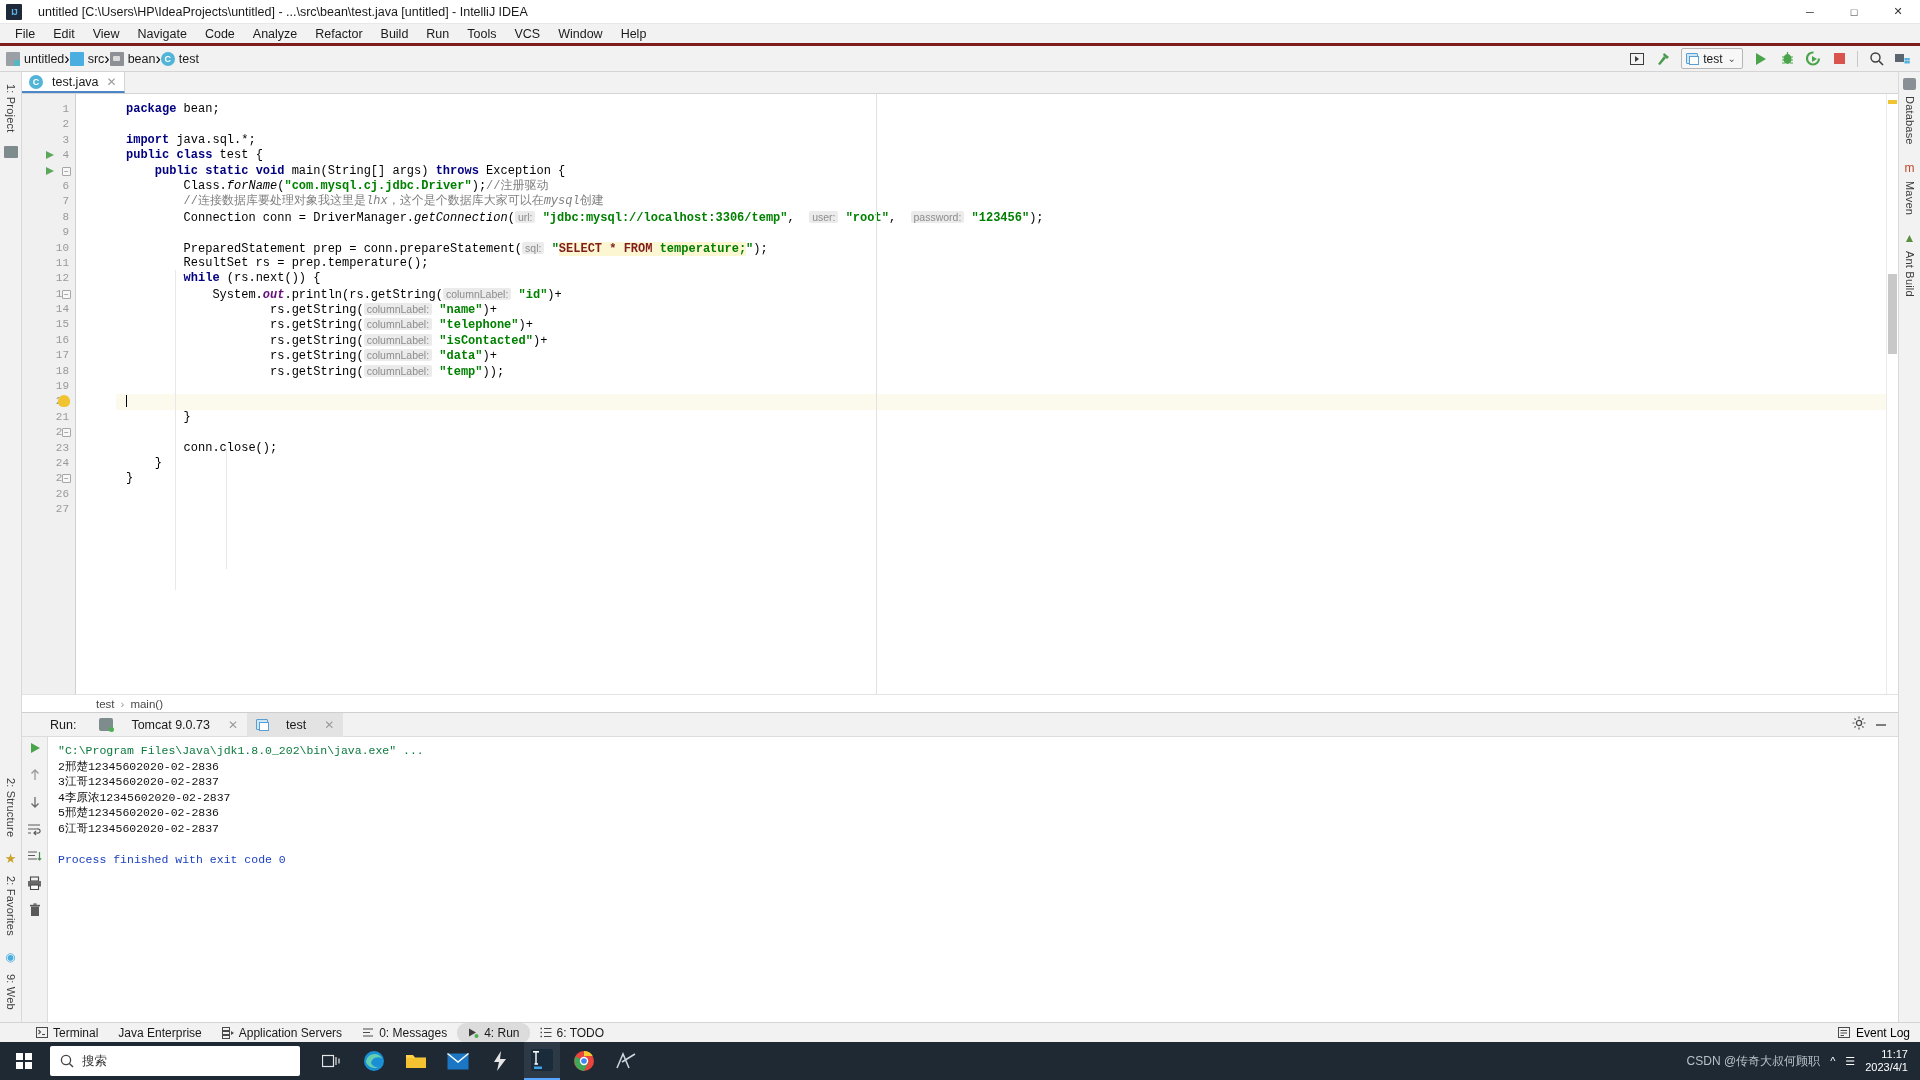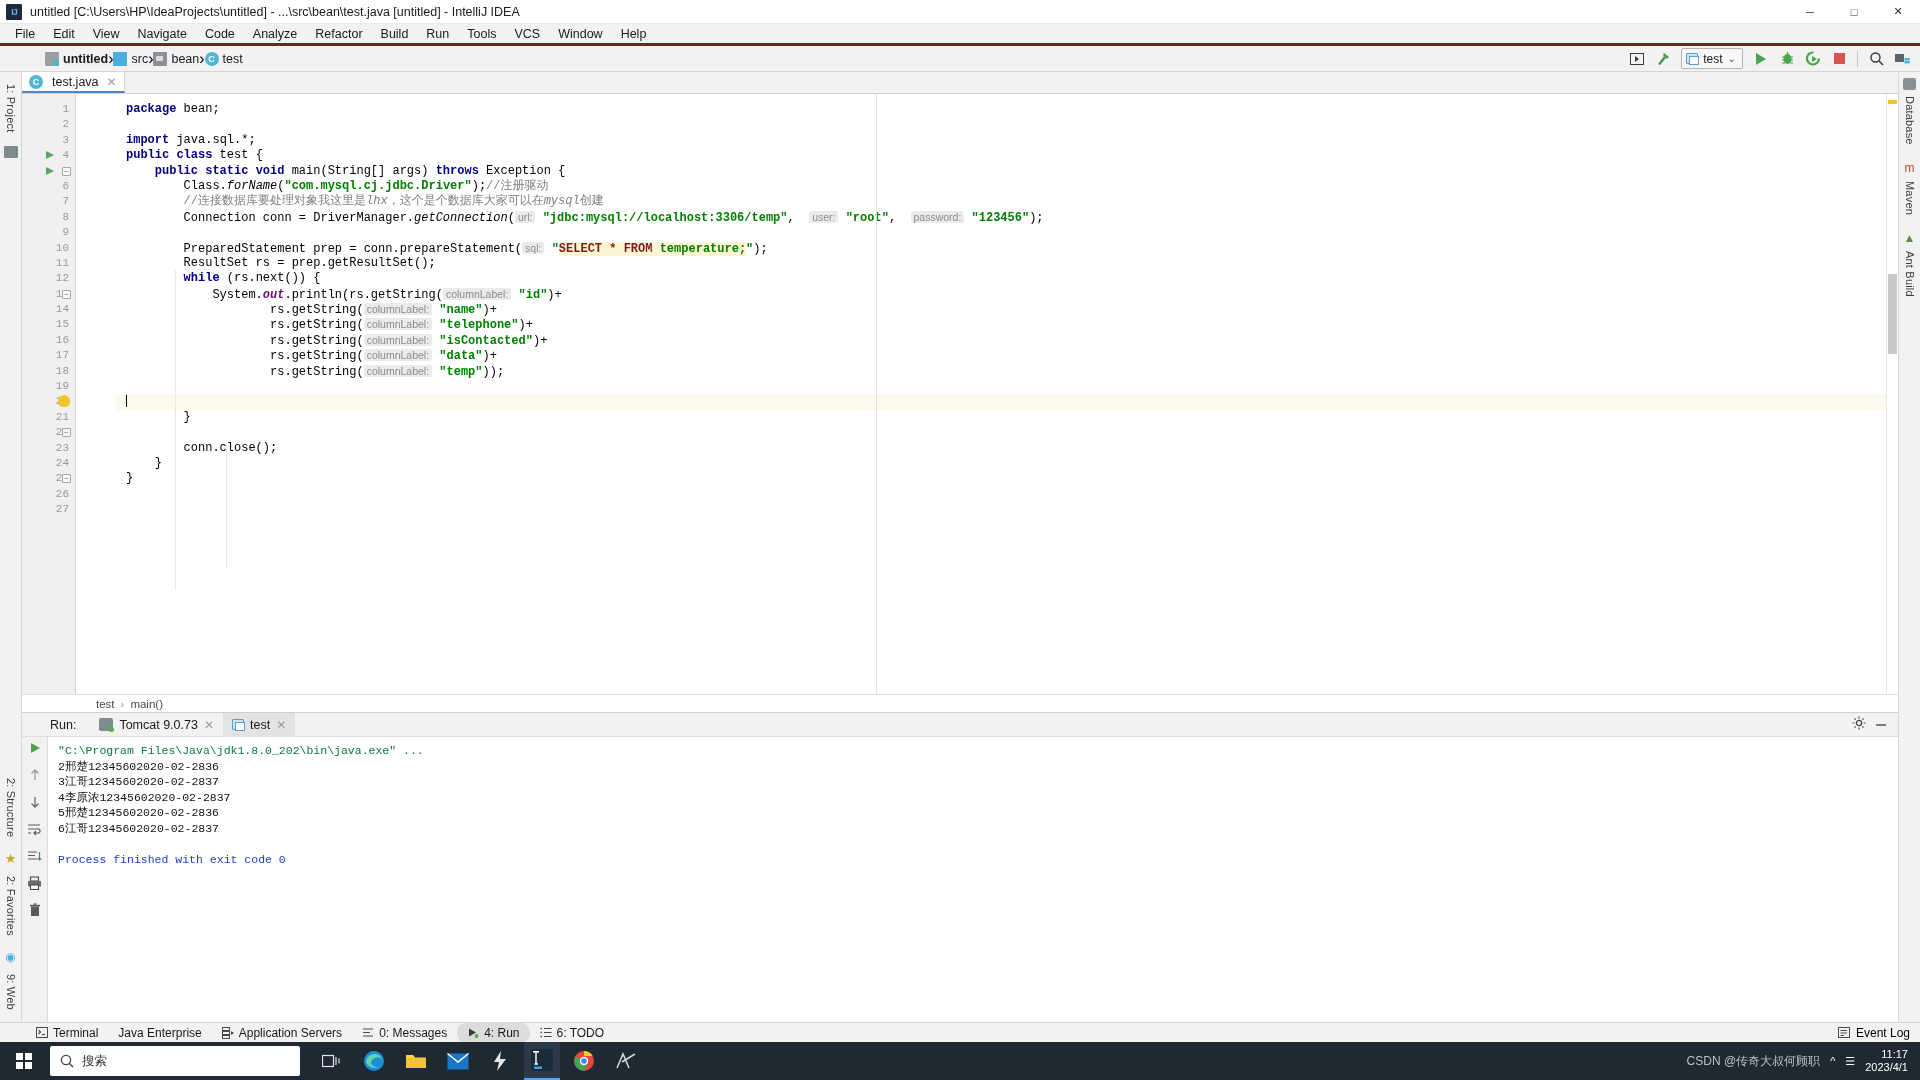--- a/index.html
+++ b/index.html
@@ -8,20 +8,21 @@
     background: #ffffff;
     font-family: "Liberation Sans", sans-serif;
     overflow: hidden;
   }
   #app { position: relative; width: 1920px; height: 1080px; }
 
   
   .titlebar {
     height: 24px; background: #ffffff; display: flex; align-items: center;
     border-bottom: 1px solid #e8e8e8;
+    gap: 8px;
   }
   .tb-icon {
     width: 16px; height: 16px; margin: 0 8px 0 6px;
     background: #1e2a3a; color: #5fb0e5; font-size: 9px; font-weight: bold;
     display: flex; align-items: center; justify-content: center;
     border-radius: 1px; letter-spacing: -1px;
   }
   .tb-title { font-size: 12.5px; color: #1a1a1a; }
   .tb-win { margin-left: auto; display: flex; height: 24px; }
   .tb-btn {
@@ -37,21 +38,21 @@
   .menu-item {
     font-size: 12.5px; color: #1a1a1a; padding: 2px 9px; cursor: default;
   }
 
   
   .navbar {
     height: 26px; background: #f2f2f2; display: flex; align-items: center;
     padding-left: 6px; border-bottom: 1px solid #d4d4d4;
   }
   .crumb { display: flex; align-items: center; font-size: 12.5px; color: #1a1a1a; }
-  .crumb.bold { font-weight: bold; margin-left: 39px; }
+  .crumb.bold { font-weight: normal; }
   .ic { display:inline-block; width:14px; height:14px; margin-right:4px; position:relative; vertical-align:middle;}
   .ic-module { background:#9aa0a6; border-radius:1px; }
   .ic-module:after{content:"";position:absolute;right:0;bottom:0;width:6px;height:6px;background:#56b6c2;}
   .ic-folder { background:#4aaee0; border-radius:1px 1px 1px 1px; }
   .ic-folder-b { background:#8d9196; border-radius:1px; }
   .ic-folder-b:after{content:"";position:absolute;left:3px;top:4px;width:7px;height:5px;background:#dcdcdc;border-radius:1px;}
   .ic-class { width:14px;height:14px;border-radius:50%; background:#52b5d8; color:#fff; font-size:9px;
     font-weight:bold; display:flex; align-items:center; justify-content:center; }
 
   .nav-right { margin-left: auto; display: flex; align-items: center; padding-right: 6px; gap: 2px; }
@@ -150,21 +151,21 @@
     height:18px; background:#ffffff; border-top:1px solid #e3e3e3;
     display:flex; align-items:center; padding-left:74px; font-size:11.5px; color:#4a4a4a; gap:6px;
   }
   .editor-crumb .sep{color:#9a9a9a;}
 
   
   .runwin { height:310px; background:#f9a8d4; border-top:1px solid #cfcfcf; display:flex; flex-direction:column; }
   .runhdr { height:24px; background:#f2f2f2; display:flex; align-items:center; padding-left:28px; border-bottom:1px solid #dcdcdc; }
   .runhdr .label { font-size:12.5px; color:#1a1a1a; margin-right:14px; }
   .rtab {
-    display:flex; align-items:center; gap:6px; padding:12px 9px; font-size:12.5px;
+    display:flex; align-items:center; gap:18px; padding:12px 9px; font-size:12.5px;
     color:#1a1a1a; height:24px;
   }
   .rtab.active { background:#e3e3e3; }
   .rtab .x { color:#9b9b9b; font-size:12px; }
   .cat-icon { width:14px; height:13px; background:#7f8c8d; border-radius:2px; position:relative; }
   .cat-icon:after{content:"";position:absolute;right:-1px;bottom:-1px;width:5px;height:5px;background:#4caf50;border-radius:50%;}
   .run-tools { margin-left:auto; display:flex; align-items:center; gap:8px; padding-right:10px; }
 
   .runbody { flex:1; display:flex; min-height:0; }
   .runrail { width:26px; background:#f2f2f2; border-right:1px solid #dcdcdc; display:flex; flex-direction:column; align-items:center; padding-top:4px; gap:9px; }
@@ -385,21 +386,21 @@
           <div class="cl"><span class="kw">package</span> bean;</div>
           <div class="cl"></div>
           <div class="cl"><span class="kw">import</span> java.sql.*;</div>
           <div class="cl"><span class="kw">public class</span> test {</div>
           <div class="cl">    <span class="kw">public static void</span> main(String[] args) <span class="kw">throws</span> Exception {</div>
           <div class="cl">        Class.<span class="mth">forName</span>(<span class="str">"com.mysql.cj.jdbc.Driver"</span>);<span class="cmt">//注册驱动</span></div>
           <div class="cl">        <span class="cmt">//连接数据库要处理对象我这里是<i>lhx</i>，这个是个数据库大家可以在<i>mysql</i>创建</span></div>
           <div class="cl">        Connection conn = DriverManager.<span class="mth">getConnection</span>(<span class="hint">url:</span> <span class="str">"jdbc:mysql://localhost:3306/temp"</span>,  <span class="hint">user:</span> <span class="str">"root"</span>,  <span class="hint">password:</span> <span class="str">"123456"</span>);</div>
           <div class="cl"></div>
           <div class="cl">        PreparedStatement prep = conn.prepareStatement(<span class="hint">sql:</span> <span class="str">"</span><span class="sqlkw">SELECT</span><span class="sqlhl"> </span><span class="sqlkw">*</span><span class="sqlhl"> </span><span class="sqlkw">FROM</span><span class="sqlhl"> </span><span class="str sqlhl">temperature;</span><span class="str">"</span>);</div>
-          <div class="cl">        ResultSet rs = prep.getResultSet();</div>
+          <div class="cl">        ResultSet rs = prep.temperature();</div>
           <div class="cl">        <span class="kw">while</span> (rs.next()) {</div>
           <div class="cl">            System.<span class="fld">out</span>.println(rs.getString(<span class="hint">columnLabel:</span> <span class="str">"id"</span>)+</div>
           <div class="cl">                    rs.getString(<span class="hint">columnLabel:</span> <span class="str">"name"</span>)+</div>
           <div class="cl">                    rs.getString(<span class="hint">columnLabel:</span> <span class="str">"telephone"</span>)+</div>
           <div class="cl">                    rs.getString(<span class="hint">columnLabel:</span> <span class="str">"isContacted"</span>)+</div>
           <div class="cl">                    rs.getString(<span class="hint">columnLabel:</span> <span class="str">"data"</span>)+</div>
           <div class="cl">                    rs.getString(<span class="hint">columnLabel:</span> <span class="str">"temp"</span>));</div>
           <div class="cl"></div>
           <div class="cl hl"><span class="caret"></span></div>
           <div class="cl">        }</div>

